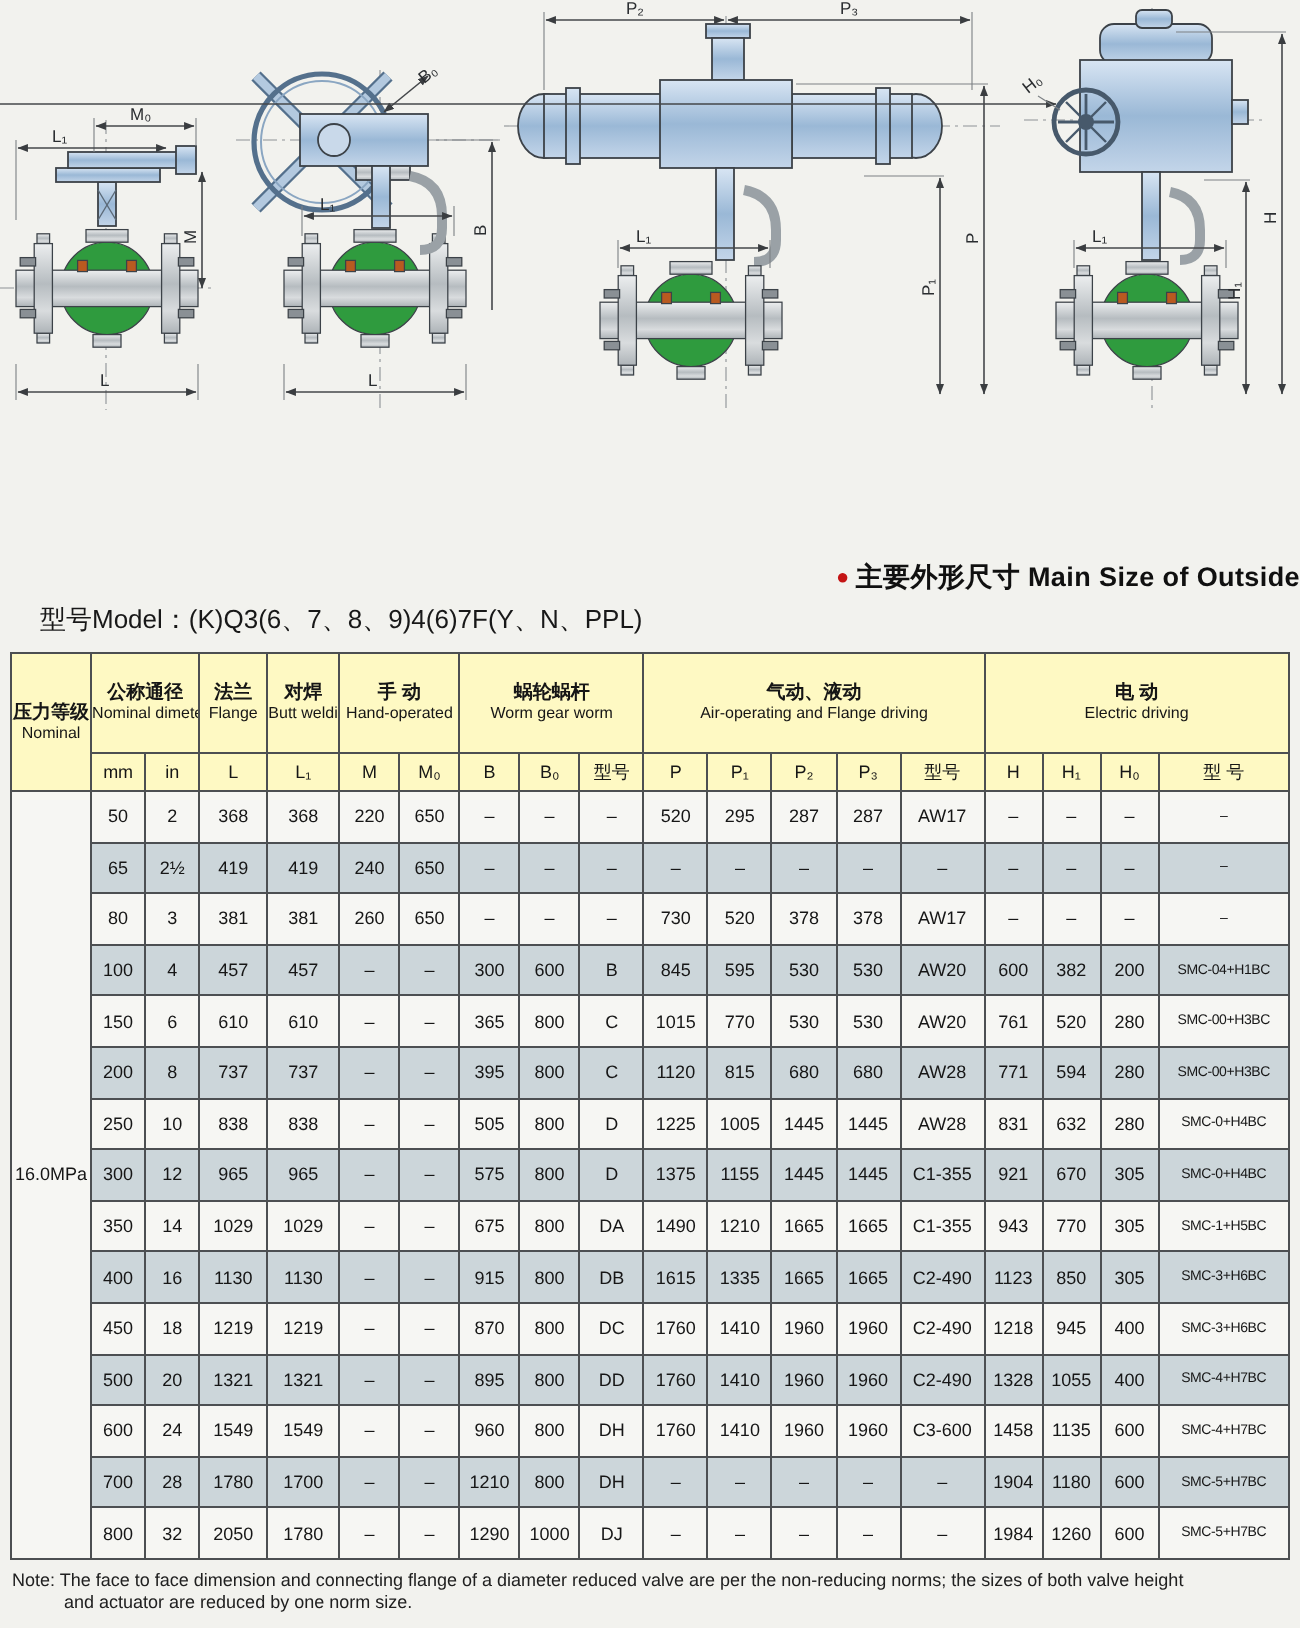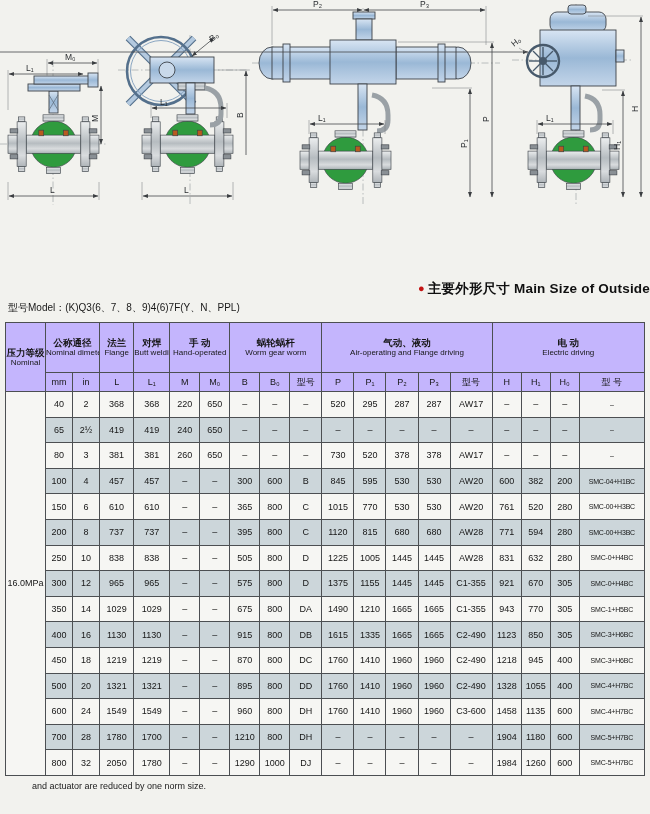--- a/index.html
+++ b/index.html
@@ -11,30 +11,30 @@
     overflow:hidden;
   }
   .drawings{display:block;}
   .dim{stroke:#44474a;stroke-width:0.8;fill:none;}
   .ext{stroke:#7c8084;stroke-width:0.55;fill:none;}
   .cl{stroke:#8d9296;stroke-width:0.55;stroke-dasharray:7 2.5 1.5 2.5;fill:none;}
   .dlab{font-size:8.5px;fill:#2a2d30;}
   .outl{stroke:#3c4248;stroke-width:0.9;}
   .heading{margin:14px 0 3px 8px;font-size:13.5px;font-weight:bold;color:#101010;letter-spacing:0.2px;text-align:right;}
   .bullet{color:#c41414;font-size:11px;margin-right:3px;vertical-align:1px;}
-  .model-line{margin:0 0 7px 8px;font-size:10px;color:#181818;}
+  .model-line{margin:0 0 7px 20px;font-size:13px;color:#181818;}
   table.spec{
     border-collapse:collapse;table-layout:fixed;width:640px;margin-left:5px;
     font-family:"Liberation Sans", sans-serif;
   }
   table.spec th, table.spec td{
     border:1px solid #4c4f52;text-align:center;vertical-align:middle;
     padding:0;font-size:9px;color:#161616;overflow:hidden;white-space:nowrap;
   }
-  table.spec thead th{background:#c4b5fd;}
+  table.spec thead th{background:#fef9c3;}
   tr.h1 th{height:49px;}
   tr.h2 th{height:18px;font-weight:normal;background:#d5dbda;margin-left:34px;}
   .zh{display:block;font-weight:bold;font-size:9.5px;line-height:1.25;}
   .en{display:block;font-weight:normal;font-size:8px;line-height:1.05;}
   table.spec tbody td{height:24.6px;background:#f6f6f3;}
   table.spec tbody tr.shade td{background:#ccd6da;}
   td.pressure{font-size:9px;background:#f6f6f3 !important;}
   table.spec tbody td.sm{font-size:7px;letter-spacing:-0.2px;}
   .notes{margin:5px 0 0 6px;font-size:9px;line-height:1.25;color:#202020;}
   .notes .nz{letter-spacing:0.3px;}
@@ -284,21 +284,21 @@
         <th>型号</th>
         <th>H</th>
         <th>H₁</th>
         <th>H₀</th>
         <th>型 号</th>
       </tr>
   </thead>
   <tbody>
       <tr>
         <td rowspan="15" class="pressure">16.0MPa</td>
-        <td>40</td>
+        <td>50</td>
         <td>2</td>
         <td>368</td>
         <td>368</td>
         <td>220</td>
         <td>650</td>
         <td>–</td>
         <td>–</td>
         <td>–</td>
         <td>520</td>
         <td>295</td>
@@ -587,14 +587,15 @@
         <td>–</td>
         <td>1984</td>
         <td>1260</td>
         <td>600</td>
         <td class="sm">SMC-5+H7BC</td>
       </tr>
     </tbody>
 </table>
 
 <div class="notes">
+  <div class="ne1">Note: The face to face dimension and connecting flange of a diameter reduced valve are per the non-reducing norms; the sizes of both valve height</div>
   <div class="ne2">and actuator are reduced by one norm size.</div>
 </div>
 
 </body></html>

